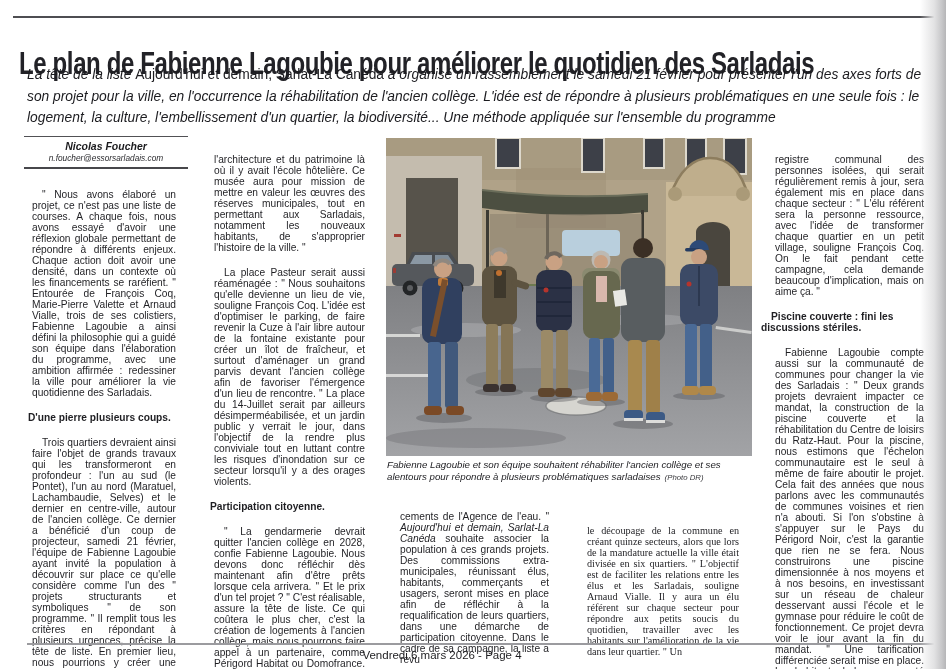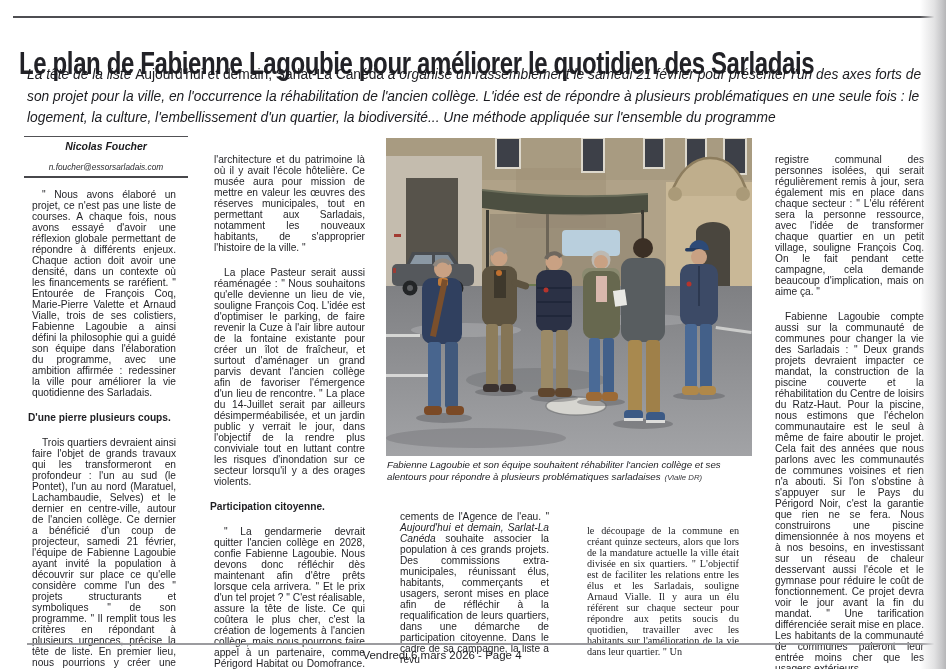--- a/index.html
+++ b/index.html
@@ -14,21 +14,21 @@
     background:linear-gradient(90deg, rgba(255,255,255,0) 0%, #e2e2e3 55%, #c6c6c8 85%, #b5b5b7 100%);
     pointer-events:none;z-index:50;
   }
   .top-rule{position:absolute;left:13px;top:16px;width:927px;height:2px;background:#4e4e52;}
   .headline{position:absolute;left:19px;top:24px;white-space:nowrap;font-weight:bold;font-size:32px;color:#222227;}
   .headline .scale{display:inline-block;transform:scaleX(0.75);transform-origin:0 50%;letter-spacing:-0.5px;}
   .standfirst{position:absolute;left:19px;top:64px;width:914px;font-size:13.8px;line-height:21.5px;font-style:italic;color:#1b1b1f;margin-left:8px;}
   .byline{position:absolute;left:24px;top:136px;width:160px;text-align:center;
     border-top:1.5px solid #515155;border-bottom:2.5px solid #47474b;padding:3px 2px 4px;}
   .byline .name{font-weight:bold;font-style:italic;font-size:10.5px;color:#1b1b1e;}
-  .byline .email{font-style:italic;font-size:8.3px;margin-top:10px;color:#2a2a2e;}
+  .byline .email{font-style:italic;font-size:8.3px;margin-top:1px;color:#2a2a2e;}
   .col{position:absolute;font-size:10.2px;line-height:11px;text-align:justify;color:#1f1f23;hyphens:auto;}
   #col1{left:18px;top:175px;width:172px;}
   #col2{left:200px;top:140px;width:179px;}
   #col3{left:386px;top:497px;width:177px;}
   #col4{left:573px;top:511px;width:180px;font-family:Liberation Serif, serif;}
   #col5{left:761px;top:140px;width:177px;}
   .col p{margin:14px;text-indent:10px;}
   .col p.cont{text-indent:0;}
   .col .subhead{font-weight:bold;text-align:left;text-indent:10px;margin:3px 0 2px;}
   .photo{position:absolute;left:386px;top:138px;width:366px;height:318px;overflow:hidden;background:#8b8c8f;}
@@ -66,20 +66,21 @@
     <p class=""><span style="font-style: normal;">" La gendarmerie devrait quitter l'ancien collège en 2028, confie Fabienne Lagoubie. Nous devons donc réfléchir dès maintenant afin d'être prêts lorsque cela arrivera. " Et le prix d'un tel projet ? " C'est réalisable, assure la tête de liste. Ce qui coûtera le plus cher, c'est la création de logements à l'ancien collège, mais nous pourrons faire appel à un partenaire, comme Périgord Habitat ou Domofrance. Quant à la désimperméabilisation de la place du 14-Juillet ou le retour à l'air libre de la Cuze place Pasteur, il existe des finan-</span></p>
   </div>
 <div class="col" id="col3">
     <p class="cont"><span style="font-style: normal;">cements de l'Agence de l'eau. " </span><span class="" style="font-style: italic;">Aujourd'hui et demain, Sarlat-La Canéda</span><span style="font-style: normal;"> souhaite associer la population à ces grands projets. Des commissions extra-municipales, réunissant élus, habitants, commerçants et usagers, seront mises en place afin de réfléchir à la requalification de leurs quartiers, dans une démarche de participation citoyenne. Dans le cadre de sa campagne, la liste a revu</span></p>
   </div>
 <div class="col" id="col4">
     <p class="cont"><span style="font-style: normal;">le découpage de la commune en créant quinze secteurs, alors que lors de la mandature actuelle la ville était divisée en six quartiers. " L'objectif est de faciliter les relations entre les élus et les Sarladais, souligne Arnaud Vialle. Il y aura un élu référent sur chaque secteur pour répondre aux petits soucis du quotidien, travailler avec les habitants sur l'amélioration de la vie dans leur quartier. " Un</span></p>
   </div>
 <div class="col" id="col5">
     <p class="cont"><span style="font-style: normal;">registre communal des personnes isolées, qui serait régulièrement remis à jour, sera également mis en place dans chaque secteur : " L'élu référent sera la personne ressource, avec l'idée de transformer chaque quartier en un petit village, souligne François Coq. On le fait pendant cette campagne, cela demande beaucoup d'implication, mais on aime ça. "</span></p>
+    <div class="subhead">Piscine couverte : fini les discussions stériles.</div>
     <p class=""><span style="font-style: normal;">Fabienne Lagoubie compte aussi sur la communauté de communes pour changer la vie des Sarladais : " Deux grands projets devraient impacter ce mandat, la construction de la piscine couverte et la réhabilitation du Centre de loisirs du Ratz-Haut. Pour la piscine, nous estimons que l'échelon communautaire est le seul à même de faire aboutir le projet. Cela fait des années que nous parlons avec les communautés de communes voisines et rien n'a abouti. Si l'on s'obstine à s'appuyer sur le Pays du Périgord Noir, c'est la garantie que rien ne se fera. Nous construirons une piscine dimensionnée à nos moyens et à nos besoins, en investissant sur un réseau de chaleur desservant aussi l'école et le gymnase pour réduire le coût de fonctionnement. Ce projet devra voir le jour avant la fin du mandat. " Une tarification différenciée serait mise en place. Les habitants de la communauté de communes paieront leur entrée moins cher que les usagers extérieurs.</span></p>
   </div>
 
 <div class="photo">
   <svg viewBox="0 0 366 318" preserveAspectRatio="none" aria-hidden="true">
 
     <rect x="0" y="0" width="366" height="168" fill="#b0a288"></rect>
     <rect x="0" y="0" width="366" height="42" fill="#a3957c" opacity="0.55"></rect>
     <rect x="130" y="30" width="90" height="60" fill="#9a8c72" opacity="0.4"></rect>
 
@@ -221,16 +222,16 @@
       <path d="M313,128 v40" stroke="#2c3850" stroke-width="2"></path>
       <circle cx="303" cy="146" r="2.5" fill="#b5342c"></circle>
       <rect x="299" y="186" width="12" height="64" rx="3" fill="#4a6a96"></rect>
       <rect x="314" y="186" width="12" height="64" rx="3" fill="#436089"></rect>
       <rect x="296" y="248" width="17" height="9" rx="4" fill="#b08849"></rect>
       <rect x="313" y="248" width="17" height="9" rx="4" fill="#b08849"></rect>
     </g>
   </svg>
 </div>
 
-<div class="caption"><span>Fabienne Lagoubie et son équipe souhaitent réhabiliter l'ancien collège et ses alentours pour répondre à plusieurs problématiques sarladaises</span><span class="credit">(Vialle DR)</span></div>
+<div class="caption"><span>Fabienne Lagoubie et son équipe souhaitent réhabiliter l'ancien collège et ses alentours pour répondre à plusieurs problématiques sarladaises</span><span class="credit">(Photo DR)</span></div>
 
 <div class="foot-rule"></div>
 <div class="foot-date">Vendredi 6 mars 2026 - Page 4</div>
 
 </body></html>

